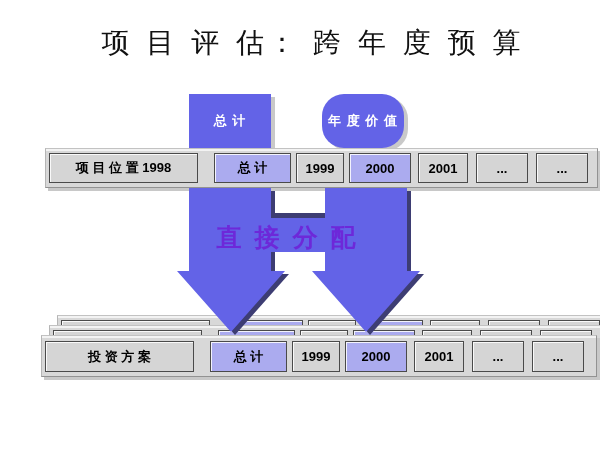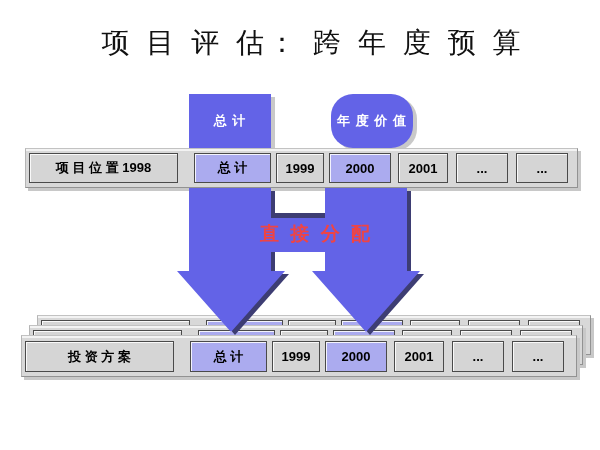--- a/index.html
+++ b/index.html
@@ -18,27 +18,28 @@
     font-family:"DejaVu Serif","Liberation Serif",serif;
     font-size:28px;letter-spacing:4px;color:#111;white-space:nowrap;
   }
   .colbox{
     position:absolute;top:94px;width:82px;height:54px;background:var(--accent);
     box-shadow:4px 3px 0 #c9c9c9;
     display:flex;align-items:center;justify-content:center;z-index:1;
   }
   .colbox span{color:#fff;font-weight:bold;font-size:13px;letter-spacing:1px;white-space:nowrap;}
   #box-left{left:189px;}
-  #box-right{left:331px;border-radius:22px;}
+  #box-right{left:322px;border-radius:22px;}
 
   .strip{
     position:absolute;background:var(--strip-bg);
     border:1px solid #929292;border-top-color:#c2c2c2;border-left-color:#b5b5b5;
     box-shadow:3px 3px 0 #c8c8c8, inset 0 2px 0 #f3f3f3;
     box-sizing:border-box;
+    margin-left:20px;
   }
   #row-top{left:25px;top:148px;width:553px;height:40px;z-index:2;}
   #row-back2{left:37px;top:315px;width:554px;height:40px;z-index:1;}
   #row-back1{left:29px;top:325px;width:554px;height:40px;z-index:2;}
   #row-bottom{left:21px;top:335px;width:556px;height:42px;z-index:3;}
 
   .cell{
     position:absolute;top:4px;height:30px;box-sizing:border-box;
     background:var(--cell-bg);border:1px solid #4a4a4a;
     box-shadow:inset 1px 1px 0 rgba(255,255,255,.85);
@@ -46,22 +47,22 @@
     font-weight:bold;font-size:13px;color:#000;white-space:nowrap;
   }
   #row-bottom .cell{top:5px;height:31px;}
   .cell.hl{background:var(--accent-light);}
 
   #arrows{position:absolute;left:0;top:0;z-index:4;pointer-events:none;}
   .arrow-fill{fill:var(--accent);}
   .arrow-shadow{fill:var(--shadow-navy);}
 
   .arrow-label{
-    position:absolute;left:229px;top:221px;width:175px;text-align:center;z-index:5;
-    color:#ef4444;font-weight:bold;font-size:19px;letter-spacing:3px;white-space:nowrap;
+    position:absolute;left:200px;top:221px;width:175px;text-align:center;z-index:5;
+    color:#6d28d9;font-weight:bold;font-size:25px;letter-spacing:3px;white-space:nowrap;
   }
   .watermark{
     position:absolute;right:8px;top:420px;z-index:6;
     color:#e4e4e4;font-size:15px;letter-spacing:.5px;white-space:nowrap;
   }
 </style>
 </head>
 <body>
 
 <div class="stage" style="--accent: #6363E7; --accent-light: #ABABEF; --shadow-navy: #3D3D73; --strip-bg: #D8D8D8;">

